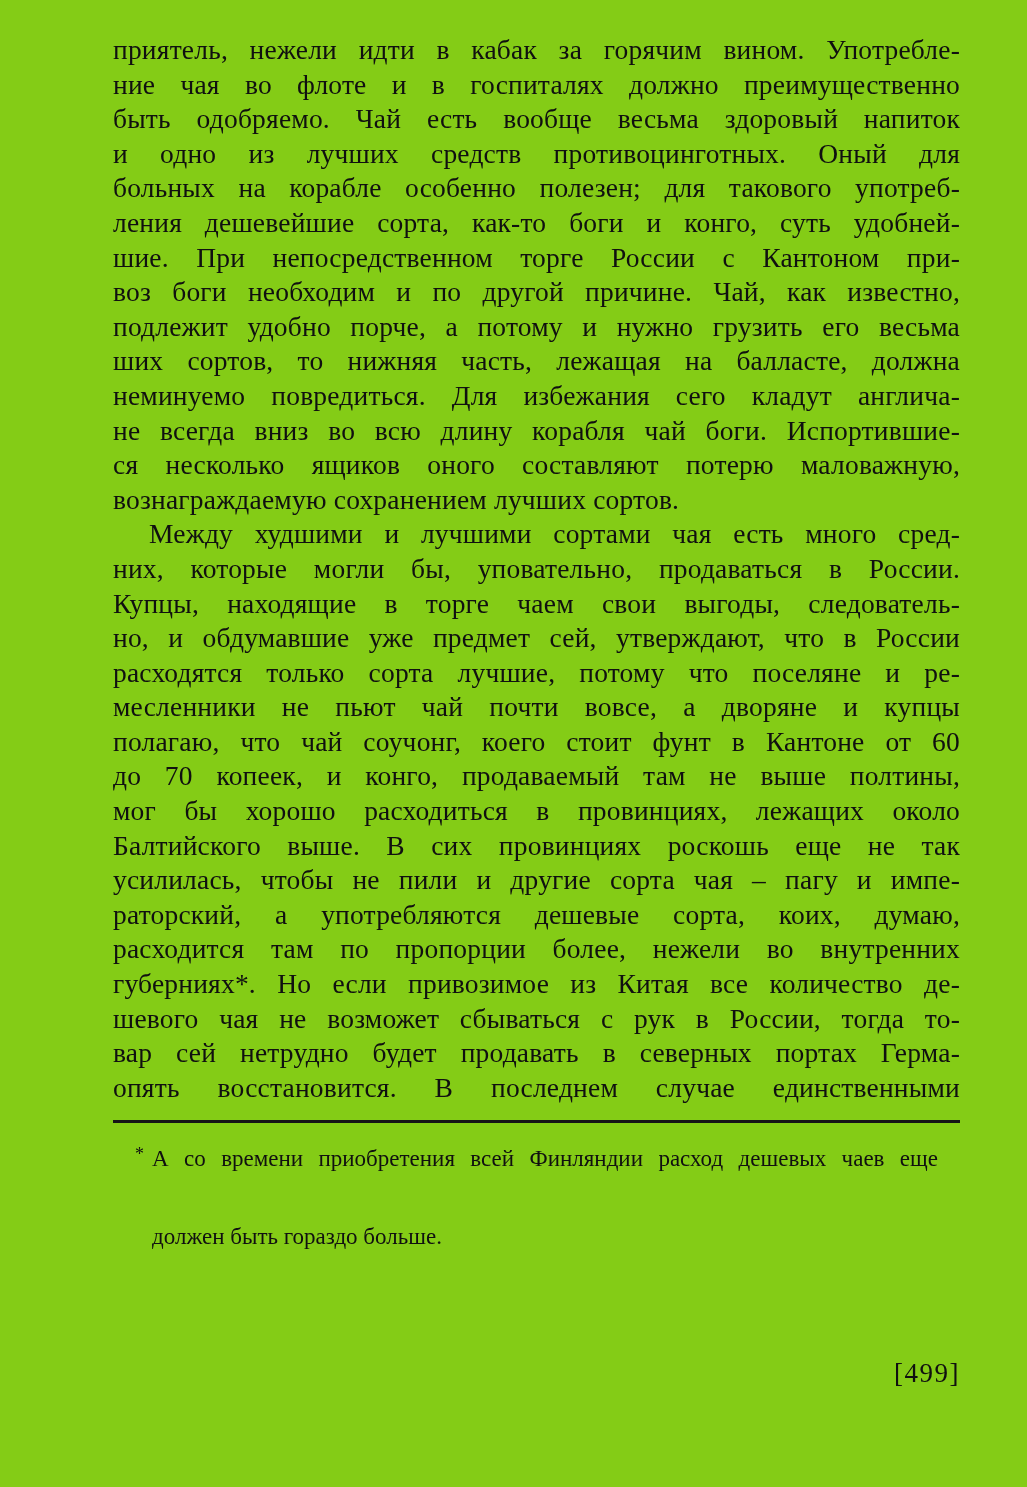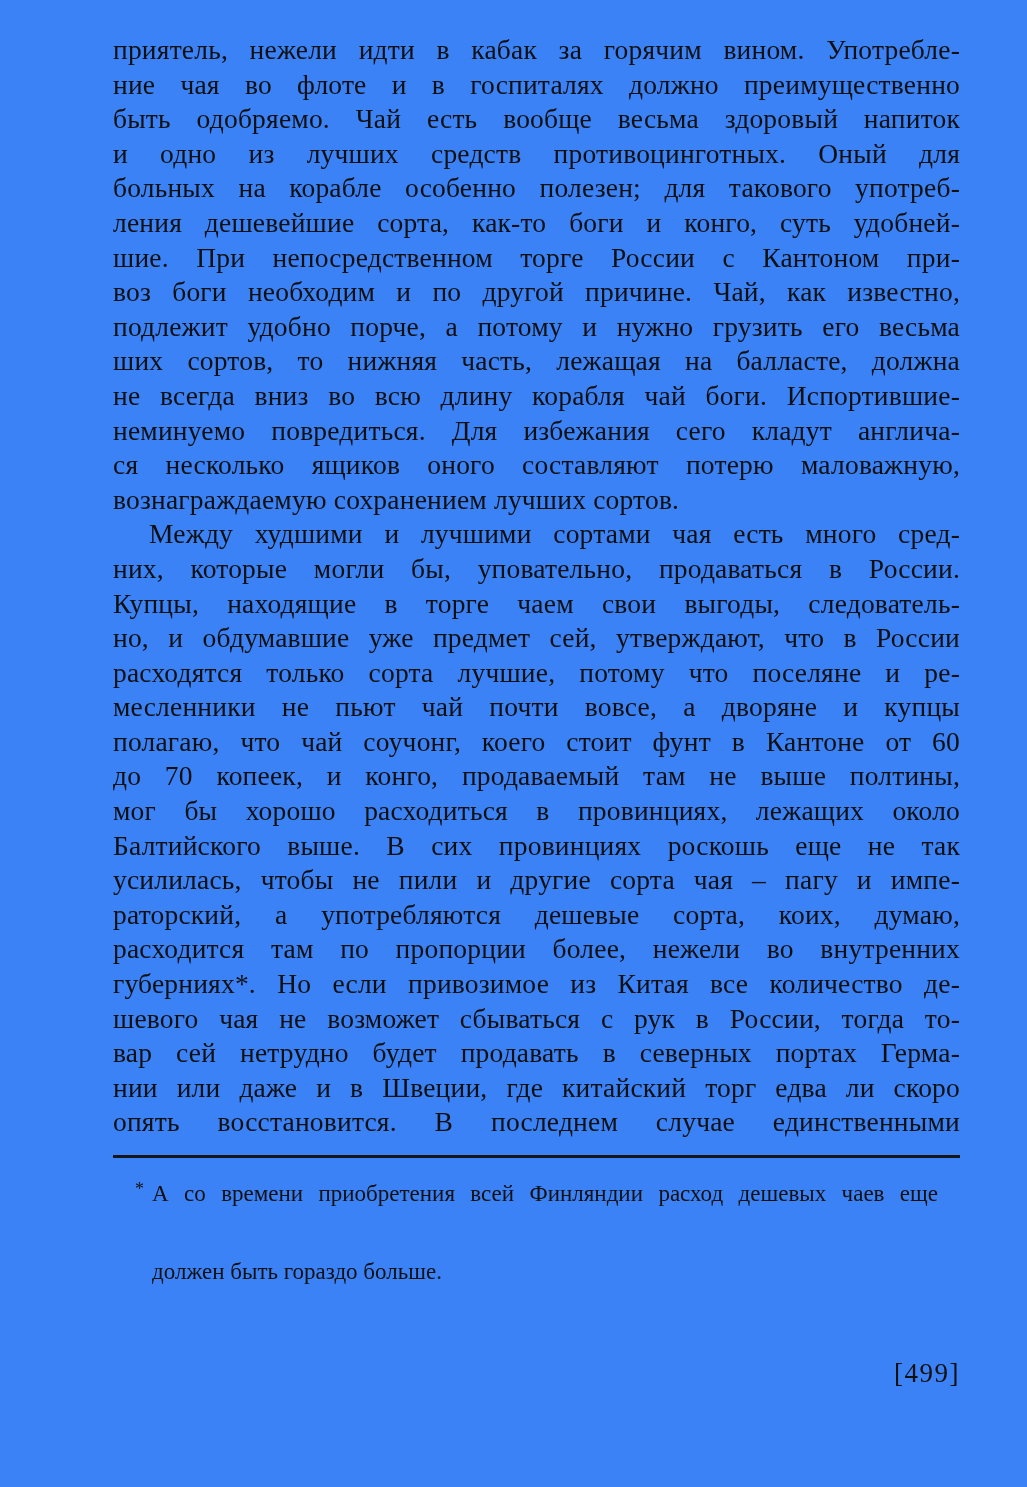--- a/index.html
+++ b/index.html
@@ -5,21 +5,21 @@
   html, body {
     margin: 0;
     padding: 0;
     background: #ffffff;
   }
   .page {
     position: relative;
     width: 1027px;
     height: 1487px;
     box-sizing: border-box;
-    background: #3b82f6;
+    background: #84cc16;
     color: #101010;
     font-family: "Liberation Serif", "DejaVu Serif", serif;
     padding: 33px 67px 0 113px;
     overflow: hidden;
   }
   .text-block {
     width: 847px;
   }
   .line {
     font-size: 27.5px;
@@ -88,41 +88,40 @@
       <div class="line">приятель, нежели идти в кабак за горячим вином. Употребле-</div>
       <div class="line">ние чая во флоте и в госпиталях должно преимущественно</div>
       <div class="line">быть одобряемо. Чай есть вообще весьма здоровый напиток</div>
       <div class="line">и одно из лучших средств противоцинготных. Оный для</div>
       <div class="line">больных на корабле особенно полезен; для такового употреб-</div>
       <div class="line">ления дешевейшие сорта, как-то боги и конго, суть удобней-</div>
       <div class="line">шие. При непосредственном торге России с Кантоном при-</div>
       <div class="line">воз боги необходим и по другой причине. Чай, как известно,</div>
       <div class="line">подлежит удобно порче, а потому и нужно грузить его весьма</div>
       <div class="line">ших сортов, то нижняя часть, лежащая на балласте, должна</div>
+      <div class="line">неминуемо повредиться. Для избежания сего кладут англича-</div>
       <div class="line">не всегда вниз во всю длину корабля чай боги. Испортившие-</div>
-      <div class="line">неминуемо повредиться. Для избежания сего кладут англича-</div>
       <div class="line">ся несколько ящиков оного составляют потерю маловажную,</div>
       <div class="line natural">вознаграждаемую сохранением лучших сортов.</div>
       <div class="line indent">Между худшими и лучшими сортами чая есть много сред-</div>
       <div class="line">них, которые могли бы, уповательно, продаваться в России.</div>
       <div class="line">Купцы, находящие в торге чаем свои выгоды, следователь-</div>
       <div class="line">но, и обдумавшие уже предмет сей, утверждают, что в России</div>
       <div class="line">расходятся только сорта лучшие, потому что поселяне и ре-</div>
       <div class="line">месленники не пьют чай почти вовсе, а дворяне и купцы</div>
       <div class="line">полагаю, что чай соучонг, коего стоит фунт в Кантоне от 60</div>
       <div class="line">до 70 копеек, и конго, продаваемый там не выше полтины,</div>
       <div class="line">мог бы хорошо расходиться в провинциях, лежащих около</div>
       <div class="line">Балтийского выше. В сих провинциях роскошь еще не так</div>
       <div class="line">усилилась, чтобы не пили и другие сорта чая – пагу и импе-</div>
       <div class="line">раторский, а употребляются дешевые сорта, коих, думаю,</div>
       <div class="line">расходится там по пропорции более, нежели во внутренних</div>
       <div class="line">губерниях*. Но если привозимое из Китая все количество де-</div>
       <div class="line">шевого чая не возможет сбываться с рук в России, тогда то-</div>
       <div class="line">вар сей нетрудно будет продавать в северных портах Герма-</div>
-      <div class="line">нии или даже и в Швеции, где китайский торг едва ли скоро</div>
       <div class="line">опять восстановится. В последнем случае единственными</div>
     </div>
 
   <hr class="footnote-rule">
 
   <div class="footnote" id="footnote">
       <div class="fn-line"><span class="fn-marker">*</span><span>А со времени приобретения всей Финляндии расход дешевых чаев еще</span></div>
       <div class="fn-line natural">должен быть гораздо больше.</div>
     </div>
 

